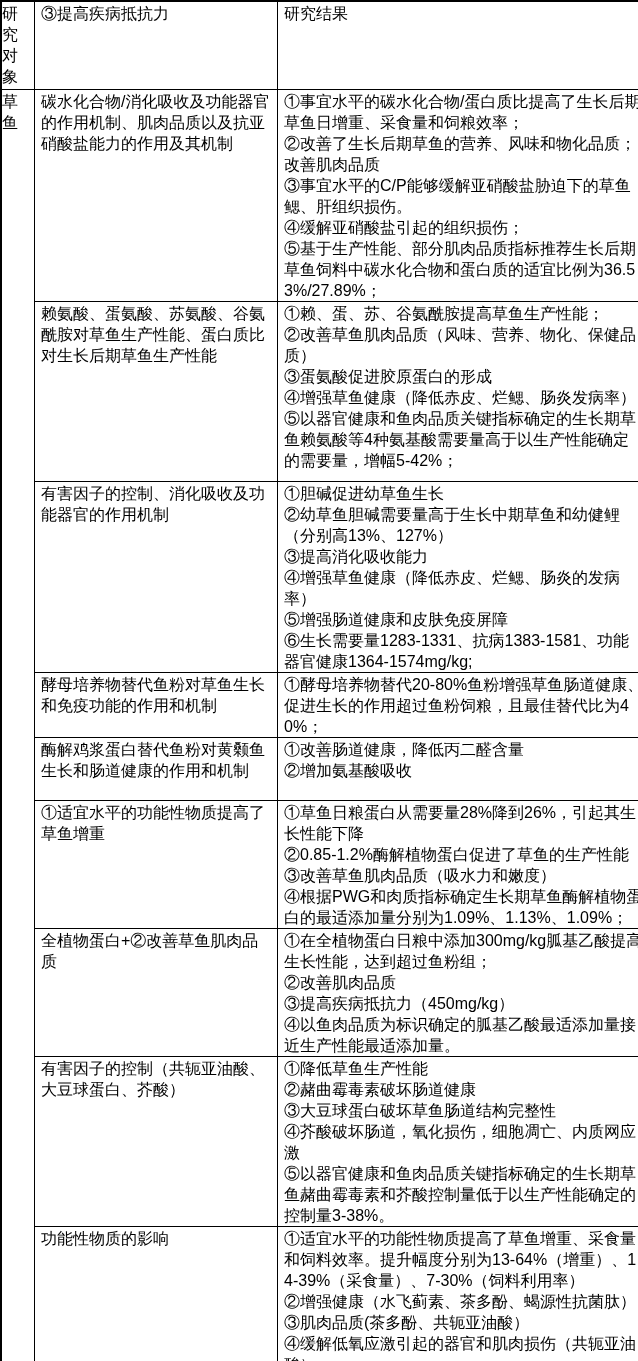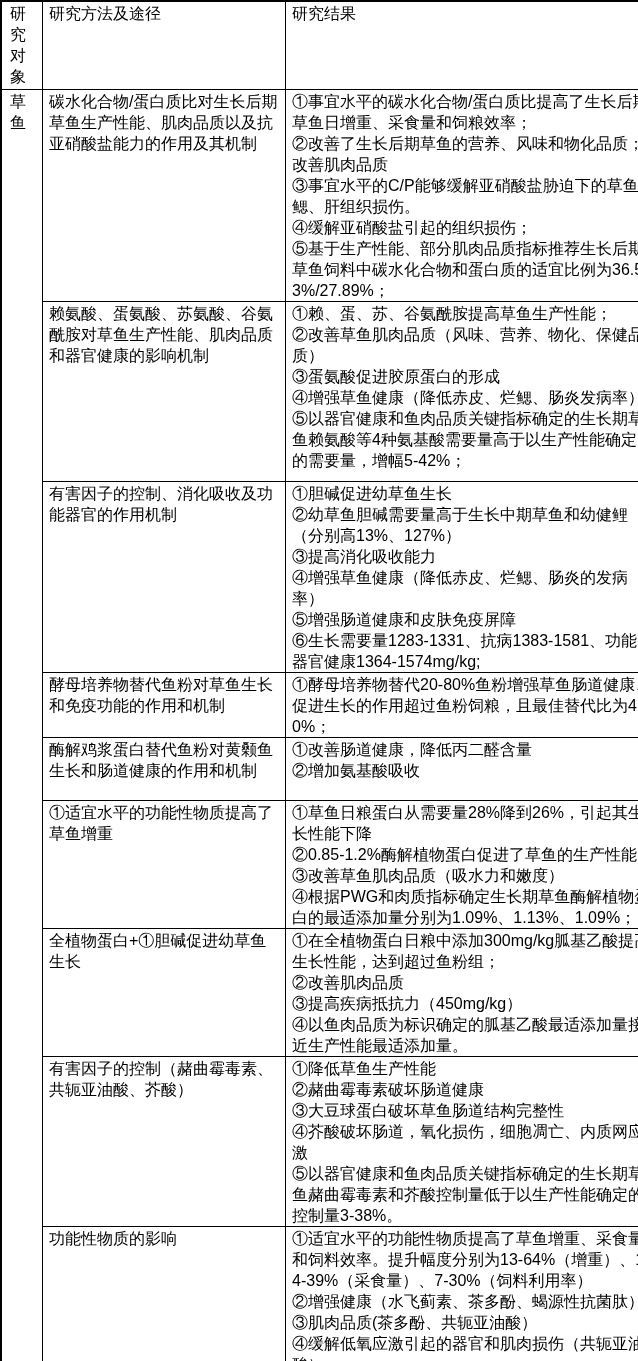--- a/index.html
+++ b/index.html
@@ -19,50 +19,50 @@
     border: 2px solid #000000;
   }
   table.doc-table td {
     border: 1px solid #000000;
     vertical-align: top;
     font-size: 16px;
     line-height: 21px;
     word-break: break-all;
     overflow: hidden;
   }
-  td.col-subject { width: 30px;  padding: 1px 2px 0 8px; }
+  td.col-subject { width: 30px;  padding: 1px 2px 0 0; }
   td.col-method  { width: 232px; padding: 1px 4px 0 6px; }
   td.col-result  { width: 360px; padding: 1px 4px 0 6px; }
   .result-line { margin: 0; padding: 0; }
 </style>
 </head>
 <body>
 
 <table class="doc-table">
   <tbody>
     <tr style="height:88px;">
       <td class="col-subject">研究对象</td>
-      <td class="col-method">研究方法及途径</td>
+      <td class="col-method">③提高疾病抵抗力</td>
       <td class="col-result">研究结果</td>
     </tr>
 
     <tr style="height:210px;">
       <td class="col-subject" rowspan="9">草鱼</td>
-      <td class="col-method">碳水化合物/蛋白质比对生长后期草鱼生产性能、肌肉品质以及抗亚硝酸盐能力的作用及其机制</td>
+      <td class="col-method">碳水化合物/消化吸收及功能器官的作用机制、肌肉品质以及抗亚硝酸盐能力的作用及其机制</td>
       <td class="col-result">
         <div class="result-line">①事宜水平的碳水化合物/蛋白质比提高了生长后期草鱼日增重、采食量和饲粮效率；</div>
         <div class="result-line">②改善了生长后期草鱼的营养、风味和物化品质；改善肌肉品质</div>
         <div class="result-line">③事宜水平的C/P能够缓解亚硝酸盐胁迫下的草鱼鳃、肝组织损伤。</div>
         <div class="result-line">④缓解亚硝酸盐引起的组织损伤；</div>
         <div class="result-line">⑤基于生产性能、部分肌肉品质指标推荐生长后期草鱼饲料中碳水化合物和蛋白质的适宜比例为36.53%/27.89%；</div>
       </td>
     </tr>
 
     <tr style="height:180px;">
-      <td class="col-method">赖氨酸、蛋氨酸、苏氨酸、谷氨酰胺对草鱼生产性能、肌肉品质和器官健康的影响机制</td>
+      <td class="col-method">赖氨酸、蛋氨酸、苏氨酸、谷氨酰胺对草鱼生产性能、蛋白质比对生长后期草鱼生产性能</td>
       <td class="col-result">
         <div class="result-line">①赖、蛋、苏、谷氨酰胺提高草鱼生产性能；</div>
         <div class="result-line">②改善草鱼肌肉品质（风味、营养、物化、保健品质）</div>
         <div class="result-line">③蛋氨酸促进胶原蛋白的形成</div>
         <div class="result-line">④增强草鱼健康（降低赤皮、烂鳃、肠炎发病率）</div>
         <div class="result-line">⑤以器官健康和鱼肉品质关键指标确定的生长期草鱼赖氨酸等4种氨基酸需要量高于以生产性能确定的需要量，增幅5-42%；</div>
       </td>
     </tr>
 
     <tr style="height:187px;">
@@ -96,31 +96,31 @@
       <td class="col-method">①适宜水平的功能性物质提高了草鱼增重</td>
       <td class="col-result">
         <div class="result-line">①草鱼日粮蛋白从需要量28%降到26%，引起其生长性能下降</div>
         <div class="result-line">②0.85-1.2%酶解植物蛋白促进了草鱼的生产性能</div>
         <div class="result-line">③改善草鱼肌肉品质（吸水力和嫩度）</div>
         <div class="result-line">④根据PWG和肉质指标确定生长期草鱼酶解植物蛋白的最适添加量分别为1.09%、1.13%、1.09%；</div>
       </td>
     </tr>
 
     <tr style="height:125px;">
-      <td class="col-method">全植物蛋白+①胆碱促进幼草鱼生长</td>
+      <td class="col-method">全植物蛋白+②改善草鱼肌肉品质</td>
       <td class="col-result">
         <div class="result-line">①在全植物蛋白日粮中添加300mg/kg胍基乙酸提高生长性能，达到超过鱼粉组；</div>
         <div class="result-line">②改善肌肉品质</div>
         <div class="result-line">③提高疾病抵抗力（450mg/kg）</div>
         <div class="result-line">④以鱼肉品质为标识确定的胍基乙酸最适添加量接近生产性能最适添加量。</div>
       </td>
     </tr>
 
     <tr style="height:169px;">
-      <td class="col-method">有害因子的控制（赭曲霉毒素、共轭亚油酸、芥酸）</td>
+      <td class="col-method">有害因子的控制（共轭亚油酸、大豆球蛋白、芥酸）</td>
       <td class="col-result">
         <div class="result-line">①降低草鱼生产性能</div>
         <div class="result-line">②赭曲霉毒素破坏肠道健康</div>
         <div class="result-line">③大豆球蛋白破坏草鱼肠道结构完整性</div>
         <div class="result-line">④芥酸破坏肠道，氧化损伤，细胞凋亡、内质网应激</div>
         <div class="result-line">⑤以器官健康和鱼肉品质关键指标确定的生长期草鱼赭曲霉毒素和芥酸控制量低于以生产性能确定的控制量3-38%。</div>
       </td>
     </tr>
 
     <tr style="height:154px;">

